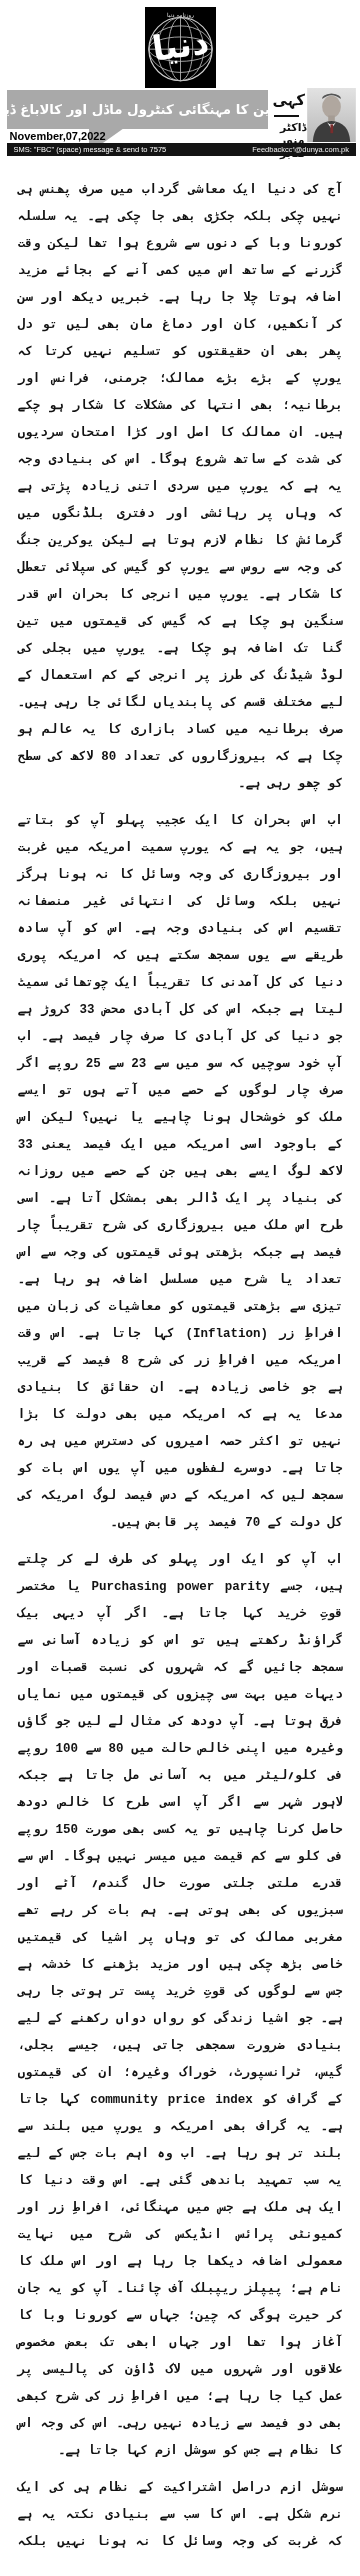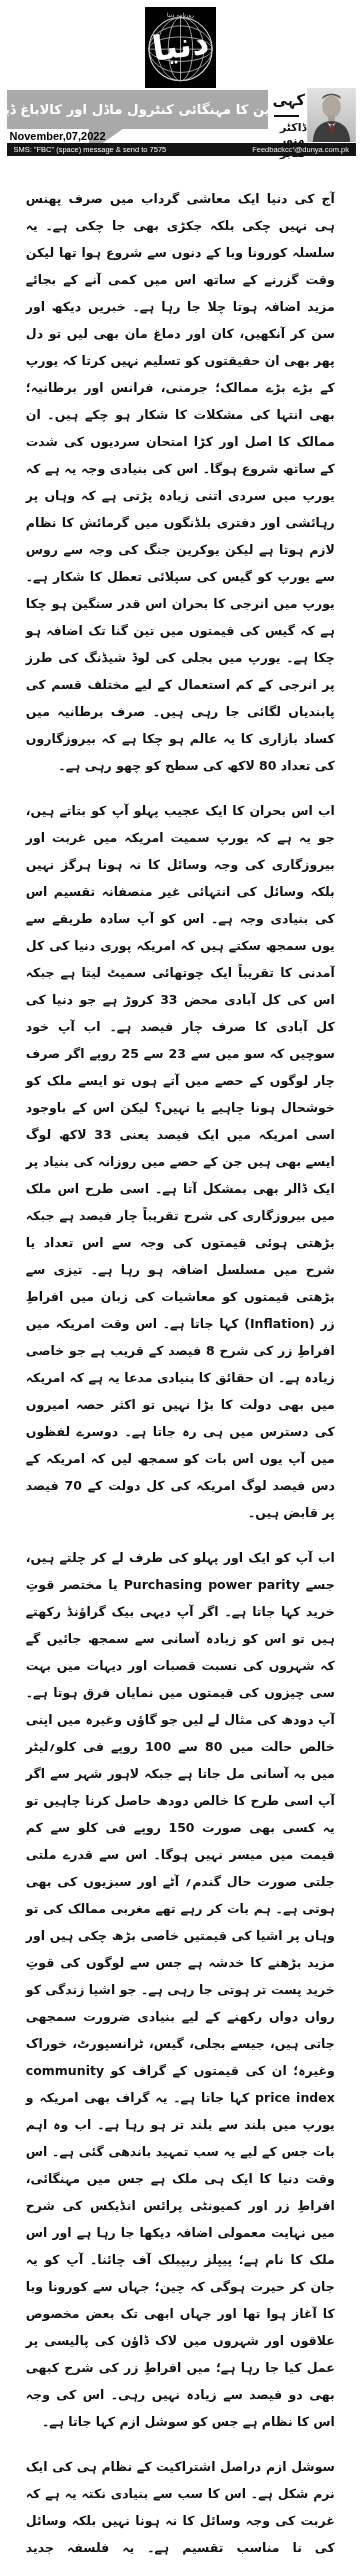--- a/index.html
+++ b/index.html
@@ -40,21 +40,21 @@
     direction:rtl; color:#111; }
   .column-rule { position:absolute; left:5.6px; top:27px; width:25.5px; height:1.7px; background:#111; }
   .author-name { position:absolute; left:12px; top:33px; width:43px; font-size:11px;
     font-weight:bold; direction:rtl; color:#111; text-align:left; }
   .photo { position:absolute; left:307px; top:88px; width:49px; height:54px; overflow:hidden; }
 
   
   .article { position:absolute; left:7.8px; top:167px; width:345px; height:2393px;
     overflow:hidden; direction:rtl; color:#121212; font-weight:bold;
     font-size:12.5px; line-height:27px; }
-  .article p { text-align:justify; margin:18px; }
+  .article p { text-align:justify; margin:10px;font-family:Liberation Mono, monospace; }
 </style>
 </head>
 <body>
 
 <div class="masthead">
   <svg viewBox="0 0 128 146">
     <circle cx="64" cy="76" r="57" fill="none" stroke="#cfcfcf" stroke-width="2"></circle>
     <ellipse cx="64" cy="76" rx="57" ry="22" fill="none" stroke="#bdbdbd" stroke-width="1.5"></ellipse>
     <ellipse cx="64" cy="76" rx="57" ry="42" fill="none" stroke="#bdbdbd" stroke-width="1.5"></ellipse>
     <ellipse cx="64" cy="76" rx="22" ry="57" fill="none" stroke="#bdbdbd" stroke-width="1.5"></ellipse>

